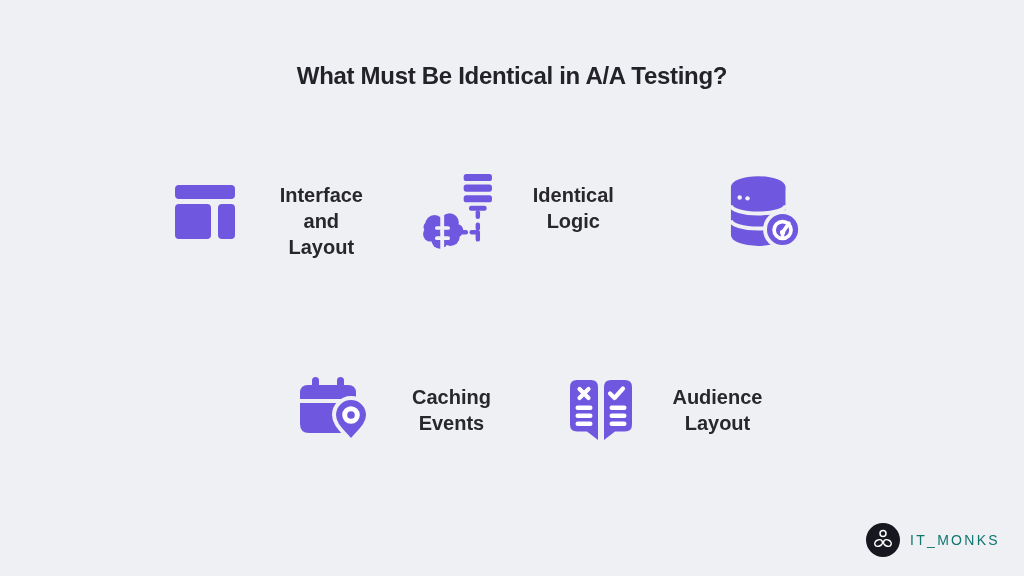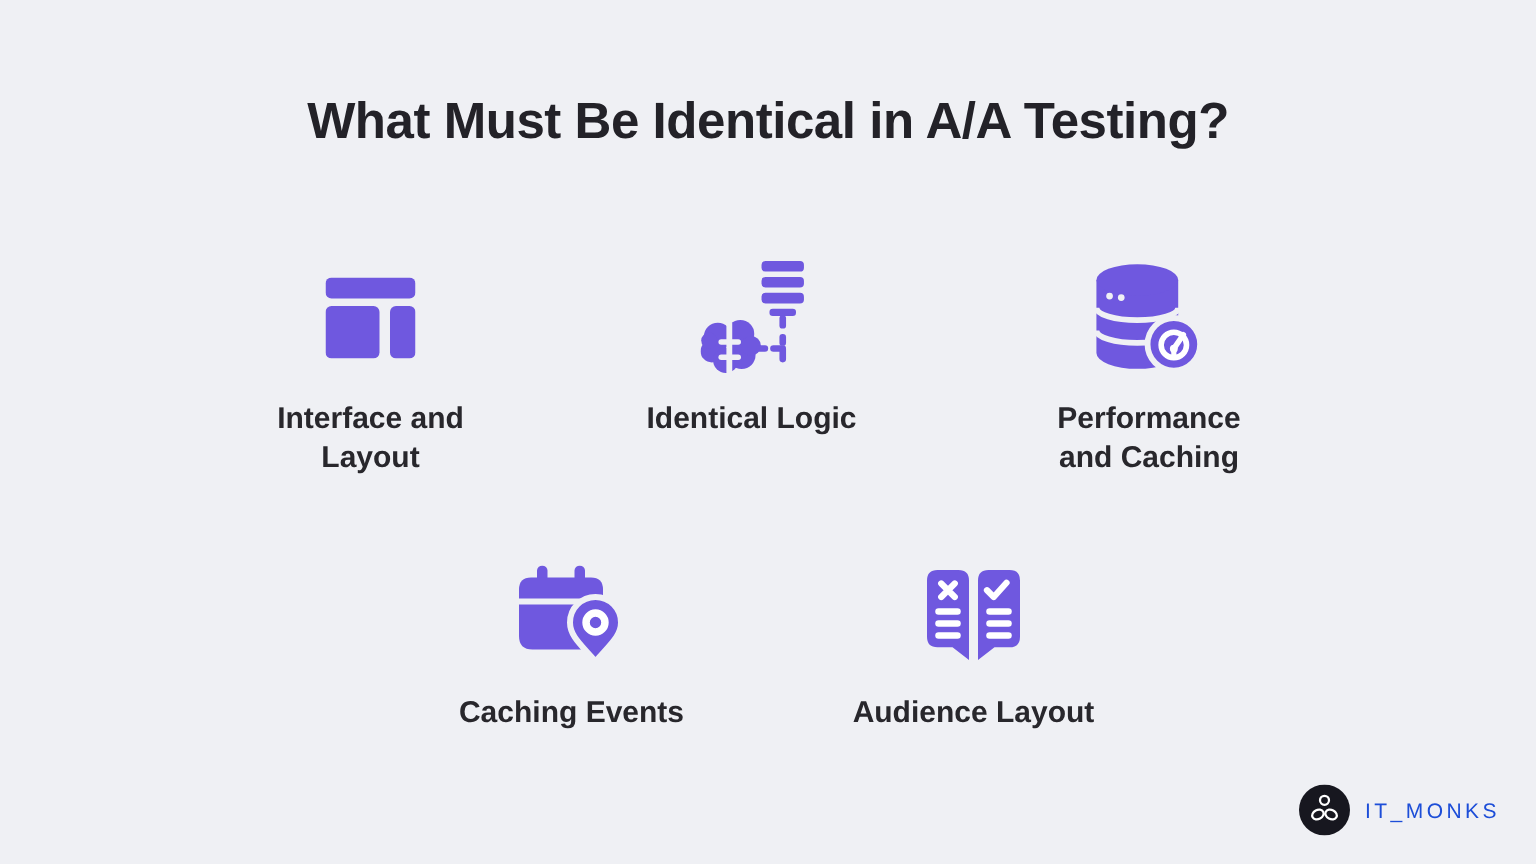--- a/index.html
+++ b/index.html
@@ -3,40 +3,40 @@
 <meta charset="utf-8">
 <style>
   html,body{margin:0;padding:0;background:#e6e7eb;}
   .canvas{
     position:relative;width:1024px;height:576px;overflow:hidden;
     background:var(--bg,#EFF0F4);
     font-family:"Liberation Sans",sans-serif;
   }
   .title{
     position:absolute;top:62px;left:0;width:100%;margin:0;
-    text-align:center;font-size:34px;font-weight:800;letter-spacing:-0.3px;
+    text-align:center;font-size:24px;font-weight:800;letter-spacing:-0.3px;
     color:var(--heading,#232228);
   }
   .card{
     position:absolute;width:232px;transform:translateX(-50%);
-    display:flex;flex-direction:column;align-items:center;
+    display:flex;flex-direction:row;align-items:flex-start;
   }
   .icon-box{display:flex;align-items:center;justify-content:center;width:100%;}
   .row1 .icon-box{height:84px;}
   .row2 .icon-box{height:78px;}
   .label{
     margin-top:12px;font-size:20px;line-height:26px;font-weight:700;
     color:var(--label,#28272C);text-align:center;white-space:pre-line;
   }
   .brand{
     position:absolute;left:866px;top:523px;height:34px;
     display:flex;align-items:center;gap:10px;
   }
   .brand-name{
-    font-size:14px;font-weight:500;letter-spacing:2.3px;color:#1d4ed8;
+    font-size:14px;font-weight:500;letter-spacing:2.3px;color:#0f766e;
   }
   svg{display:block;}
 </style>
 </head>
 <body>
 
 <div class="canvas">
 
   <h1 class="title">What Must Be Identical in A/A Testing?</h1>
 
@@ -89,22 +89,20 @@
         <path d="M2 46.5 A28 8.5 0 0 0 58 46.5" stroke="var(--bg)" stroke-width="4" fill="none"></path>
         <circle cx="11" cy="23" r="2.3" fill="var(--bg)"></circle>
         <circle cx="19" cy="24" r="2.3" fill="var(--bg)"></circle>
         <circle cx="55" cy="56" r="18" fill="var(--accent)" stroke="var(--bg)" stroke-width="4"></circle>
         <circle cx="55" cy="56.5" r="8.7" fill="none" stroke="#FFFFFF" stroke-width="3.8"></circle>
         <path d="M55 59 L61.5 49.5" stroke="#FFFFFF" stroke-width="3.8" stroke-linecap="round"></path>
         <circle cx="55" cy="59" r="2.7" fill="#FFFFFF"></circle>
         <path d="M55 61.5 V65" stroke="#FFFFFF" stroke-width="3.5" stroke-linecap="round"></path>
       </svg>
     </div>
-    <div class="label">Performance
-and Caching</div>
   </div>
 
   <div class="card row2" style="left:381px;top:372px">
     <div class="icon-box">
       <svg width="70" height="68" viewBox="0 0 70 68">
         <rect x="12" y="0" width="7" height="16" rx="3.5" fill="var(--accent)"></rect>
         <rect x="37" y="0" width="7" height="16" rx="3.5" fill="var(--accent)"></rect>
         <path d="M0 16 Q0 8 8 8 H48 Q56 8 56 16 V22 H0 Z" fill="var(--accent)"></path>
         <path d="M0 26 H56 V47 Q56 56 47 56 H9 Q0 56 0 47 Z" fill="var(--accent)"></path>
         <path d="M51 21 C60.4 21 68 28.6 68 38 C68 47 61 52.5 51 64 C41 52.5 34 47 34 38 C34 28.6 41.6 21 51 21 Z" fill="var(--accent)" stroke="var(--bg)" stroke-width="4" stroke-linejoin="round"></path>

